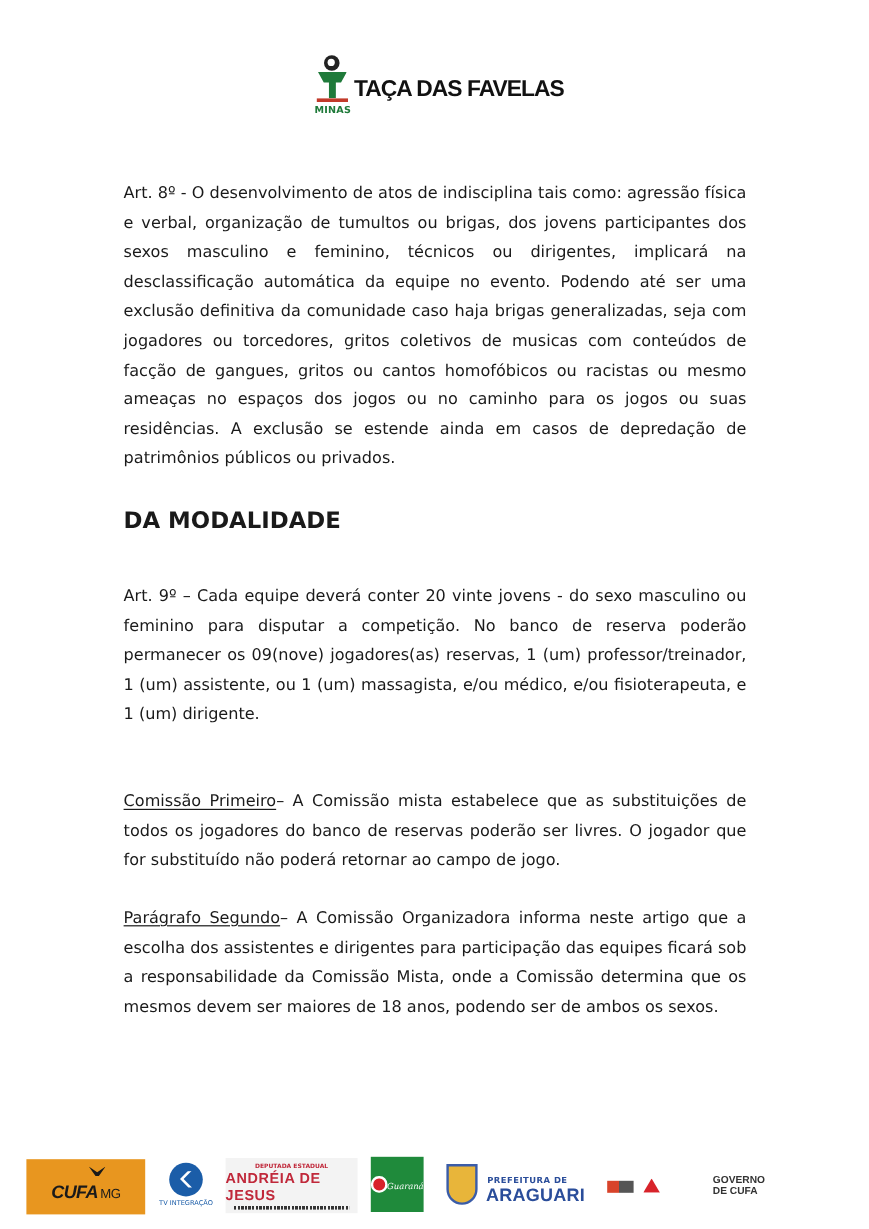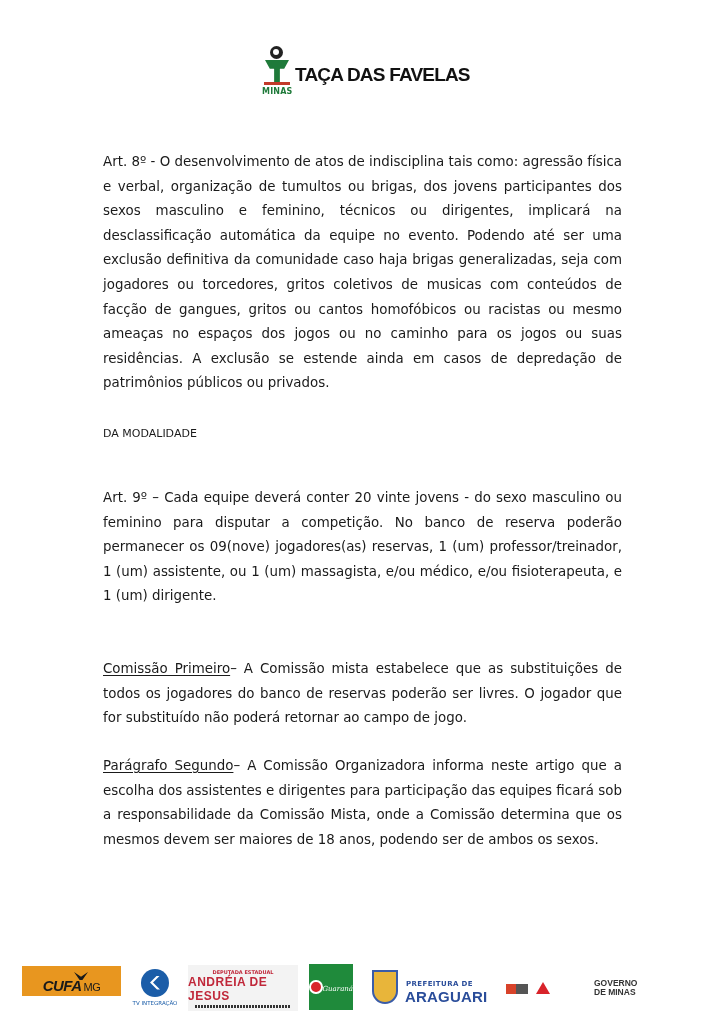--- a/index.html
+++ b/index.html
@@ -10,32 +10,32 @@
     .emblem { position: absolute; left: 0; top: 0; width: 30px; height: 58px; }
     .ball { position: absolute; left: 8px; top: 2px; width: 13px; height: 13px; border-radius: 50%; background: #222; }
     .ball::after { content: ""; position: absolute; left: 3px; top: 3px; width: 6px; height: 6px; border-radius: 50%; background: #fff; }
     .trophy { position: absolute; left: 3px; top: 16px; width: 24px; height: 22px; background: #1f7a3a; clip-path: polygon(0 0, 100% 0, 80% 40%, 62% 40%, 62% 100%, 38% 100%, 38% 40%, 20% 40%); }
     .trophy-base { position: absolute; left: 2px; top: 38px; width: 26px; height: 3px; background: #c23a2a; }
     .minas-label { position: absolute; left: 0; top: 43px; font-size: 8px; font-weight: bold; color: #1f7a3a; letter-spacing: 0.2px; }
     .brand-title { position: absolute; left: 33px; top: 20px; font-family: "Liberation Sans", sans-serif; font-weight: bold; font-size: 19px; letter-spacing: -0.8px; color: #111; white-space: nowrap; }
 
     .content { position: absolute; left: 103px; top: 134px; width: 519px; }
     .para { font-size: 13.4px; line-height: 24.6px; text-align: justify; text-align-last: left; margin-top: 16px; }
-    .section-heading { font-weight: normal; font-size: 11px; line-height: 24px; }
+    .section-heading { font-weight: bold; font-size: 19px; line-height: 24px; }
     .u { text-decoration: underline; text-underline-offset: 2px; }
 
     #p-art8 { position: absolute; top: 0; }
     #h-modalidade { position: absolute; top: 288px; }
     #p-art9 { position: absolute; top: 336px; }
     #p-primeiro { position: absolute; top: 507px; }
     #p-segundo { position: absolute; top: 604px; }
 
     .footer { position: absolute; left: 22px; top: 962px; width: 590px; height: 52px; }
     .logo { position: absolute; display: flex; align-items: center; justify-content: center; }
-    .logo-cufa { left: 0; top: 4px; width: 99px; height: 30px; background: #e8961f; flex-direction: column; }
+    .logo-cufa { left: 0; top: 4px; width: 99px; height: 46px; background: #e8961f; flex-direction: column; }
     .cufa-text { font-family: "Liberation Sans", sans-serif; font-weight: bold; font-style: italic; font-size: 15px; color: #1a1a1a; letter-spacing: -0.5px; margin-top: 8px; }
     .cufa-text span { font-weight: normal; font-style: normal; font-size: 11px; margin-left: 2px; }
     .cufa-bird { position: absolute; left: 52px; top: 6px; width: 14px; height: 8px; background: #1a1a1a; clip-path: polygon(0 0, 50% 60%, 100% 0, 60% 100%, 40% 100%); }
 
     .logo-tv { left: 104px; top: 0; width: 58px; height: 50px; flex-direction: column; }
     .tv-circle { width: 28px; height: 28px; border-radius: 50%; background: #1b5da8; position: relative; }
     .tv-circle::after { content: ""; position: absolute; left: 9px; top: 7px; width: 10px; height: 14px; background: #fff; clip-path: polygon(100% 0, 30% 50%, 100% 100%, 70% 100%, 0 50%, 70% 0); }
     .tv-text { font-size: 5.5px; color: #1b5da8; margin-top: 3px; white-space: nowrap; }
 
     .logo-andreia { left: 166px; top: 3px; width: 110px; height: 46px; background: #f3f3f3; flex-direction: column; }
@@ -108,16 +108,16 @@
     <div class="brasao"></div>
     <div class="araguari-small">PREFEITURA DE</div>
     <div class="araguari-big">ARAGUARI</div>
   </div>
 
   <div class="logo logo-minas">
     <div class="mini-emblem"></div>
     <div class="gov-tri"></div>
     <div class="gov-text">
         <div>GOVERNO</div>
-        <div>DE MINAS</div>
+        <div>DE CUFA</div>
       </div>
   </div>
 </div>
 
 </body></html>

